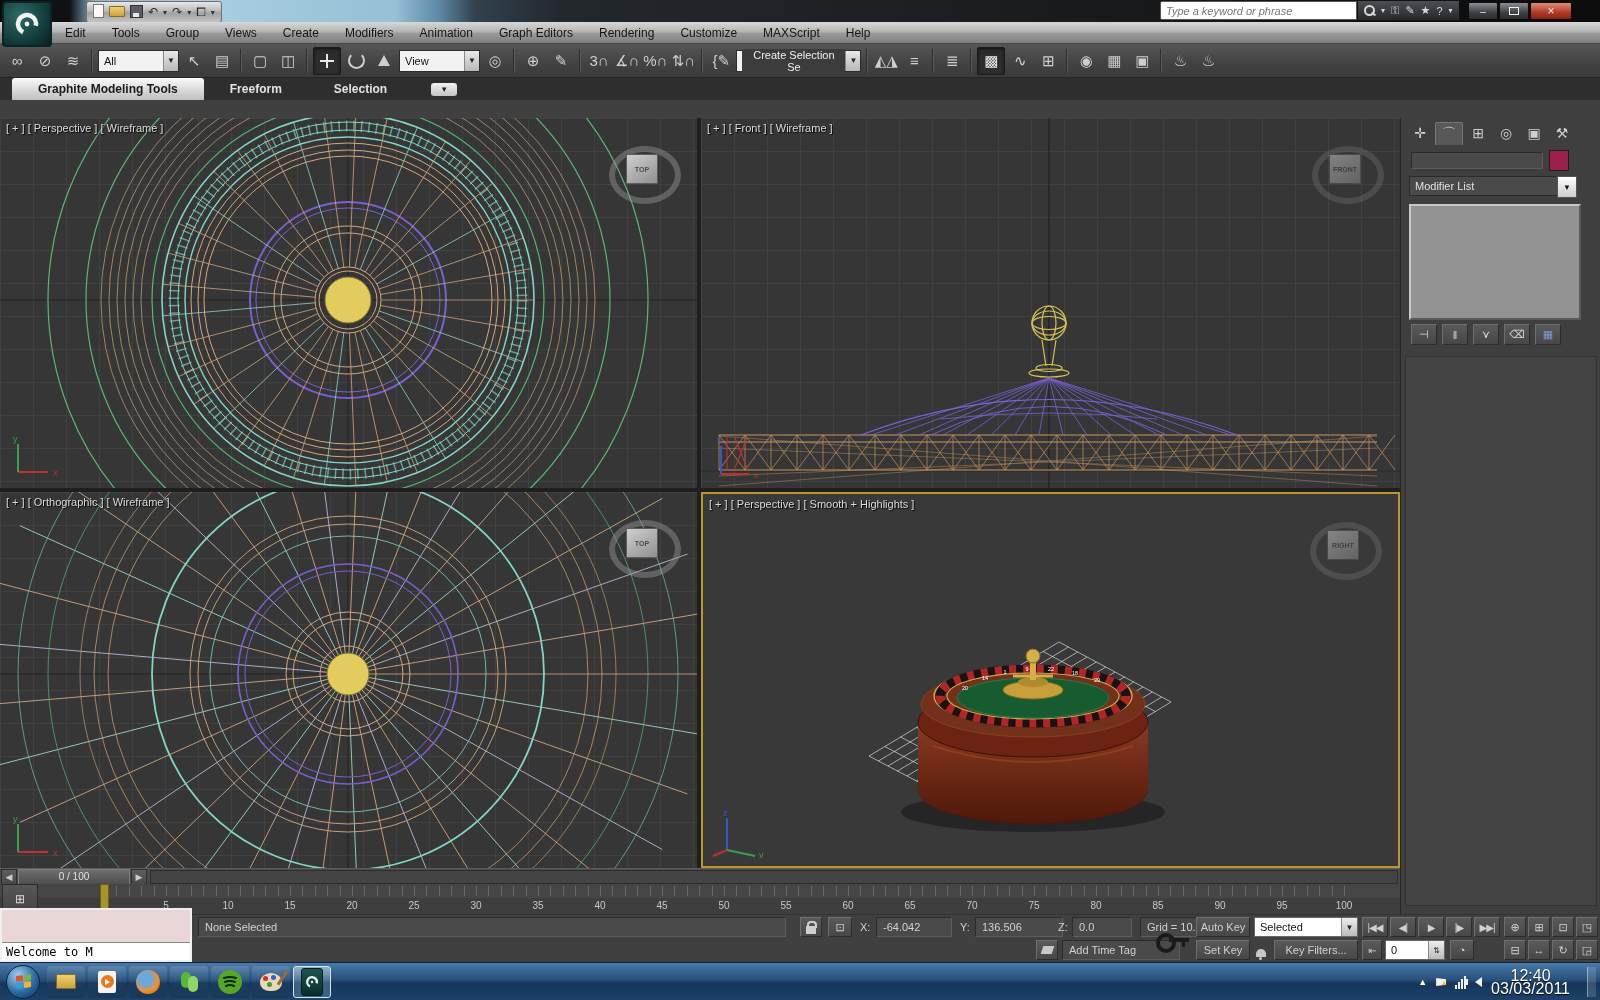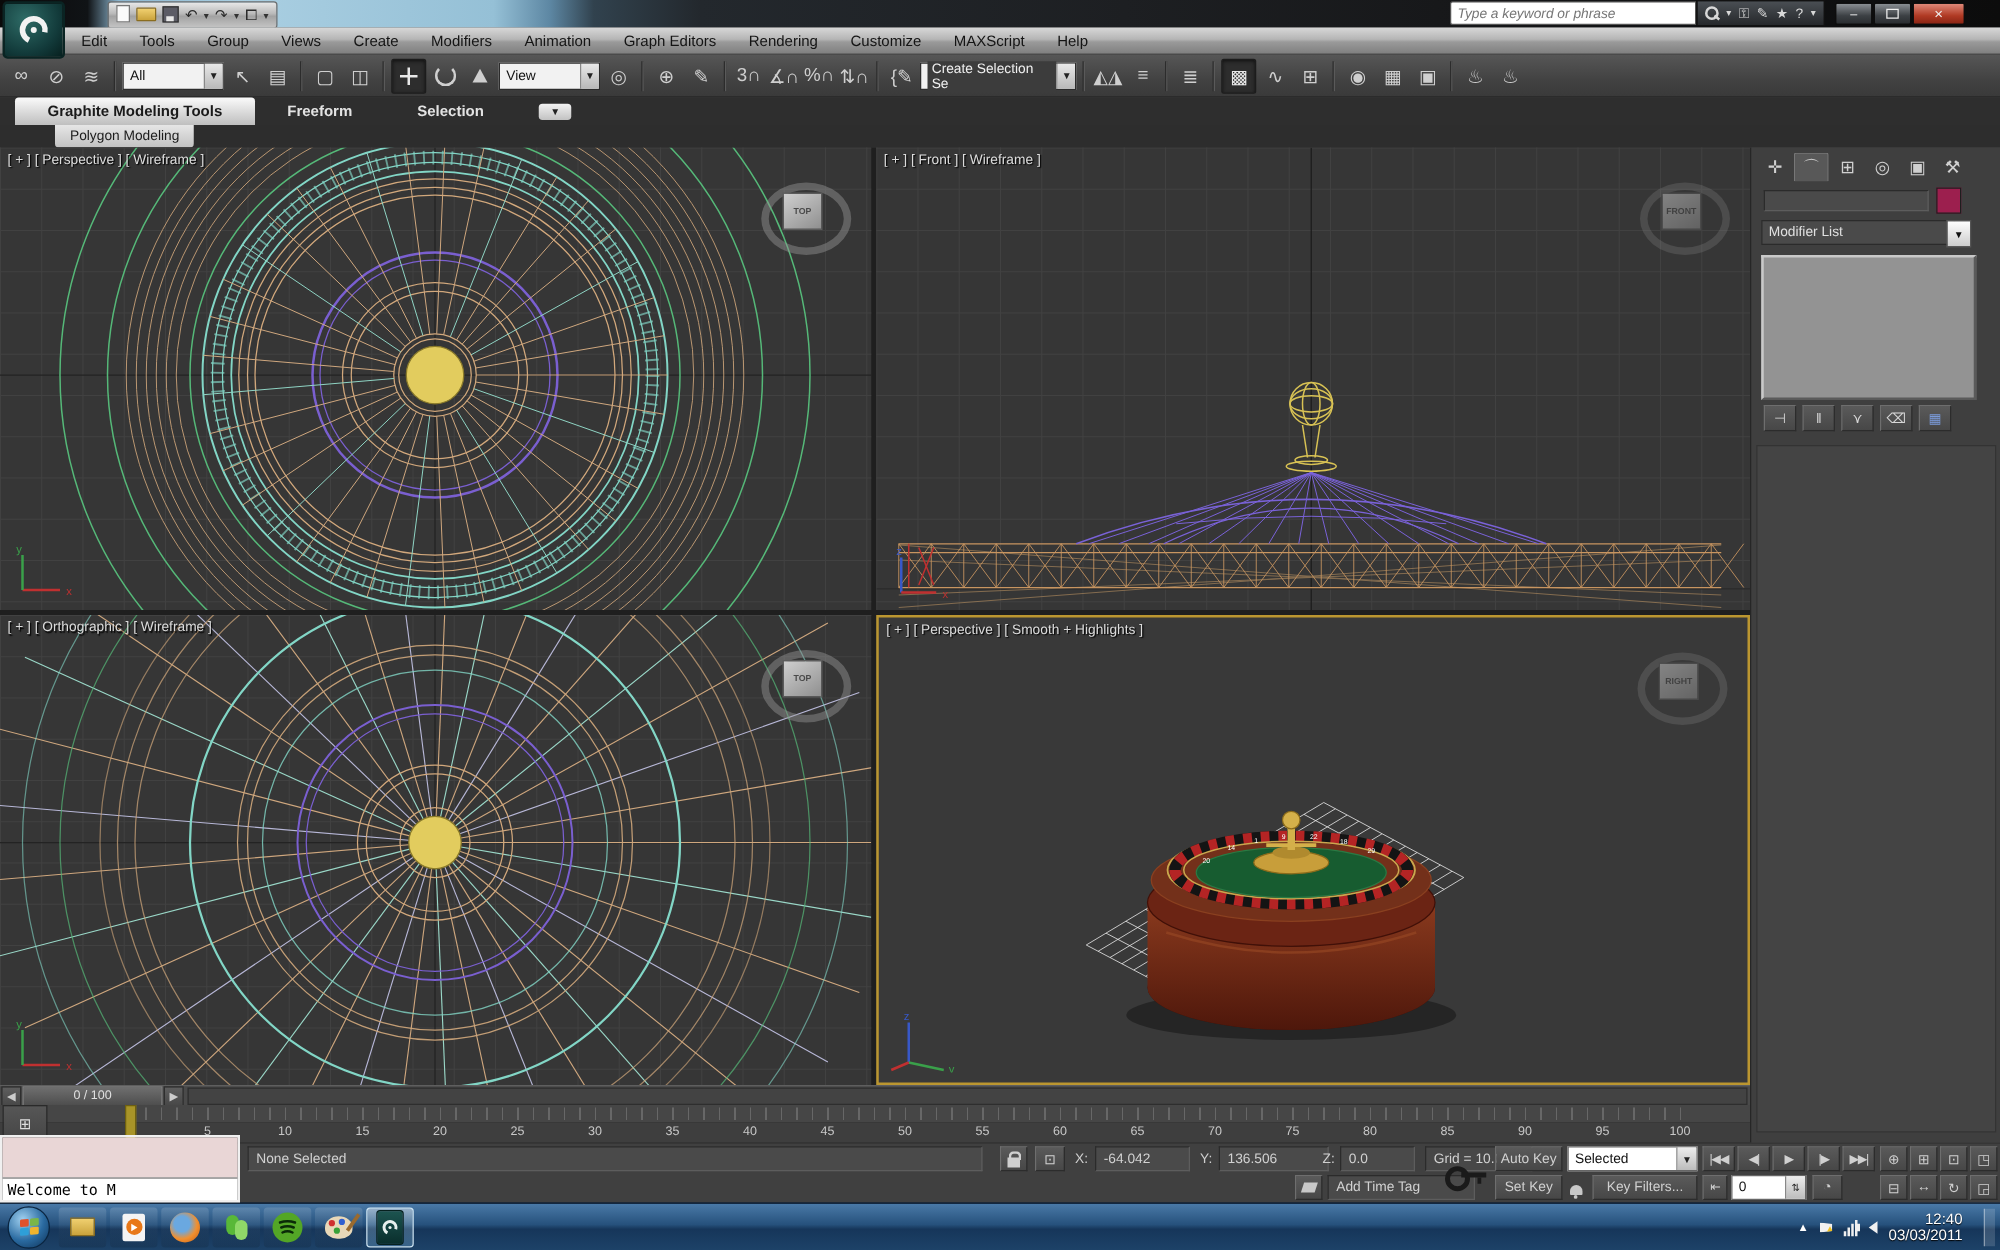--- a/index.html
+++ b/index.html
@@ -47,21 +47,21 @@
     background:linear-gradient(#565656,#424242 60%,#3a3a3a);
     border-bottom:1px solid #262626;gap:2px;padding:0 4px;box-sizing:border-box;}
   .tbtn{min-width:24px;height:26px;display:flex;align-items:center;justify-content:center;
     color:#cfcfcf;font-size:15px;border-radius:2px;padding:0 1px;}
   .tbtn.active{background:#2d2d2d;border:1px solid #1c1c1c;box-shadow:inset 0 1px 3px #111;color:#e8e8e8;}
   .tsep{width:1px;height:24px;background:#2c2c2c;border-right:1px solid #5a5a5a;margin:0 3px;}
   .combo{height:20px;background:#f2f2f2;border:1px solid #2c2c2c;color:#111;font-size:11px;
     display:flex;align-items:center;padding-left:5px;position:relative;}
   .combo .carr{margin-left:auto;width:14px;height:100%;background:linear-gradient(#e8e8e8,#b8b8b8);
     border-left:1px solid #888;display:flex;align-items:center;justify-content:center;font-size:8px;color:#222;}
-  .selset-inner{background:#3c3c3c;color:#f0f0f0;padding:4px 3px;height:16px;display:flex;align-items:center;}
+  .selset-inner{background:#3c3c3c;color:#f0f0f0;padding:4px 3px;height:16px;display:flex;align-items:center;text-align:center;}
   .move-ico{position:relative;width:14px;height:14px;}
   .move-ico::before{content:"";position:absolute;left:6px;top:0;width:2px;height:14px;background:#e8e8e8;}
   .move-ico::after{content:"";position:absolute;top:6px;left:0;width:14px;height:2px;background:#e8e8e8;}
   .rot-ico{width:13px;height:13px;border:2px solid #cfcfcf;border-radius:50%;border-top-color:transparent;}
   .scl-ico{width:0;height:0;border-left:6px solid transparent;border-right:6px solid transparent;border-bottom:11px solid #cfcfcf;}
   
   #ribbon{left:0;top:78px;width:1600px;height:22px;background:#2e2e2e;}
   .rtab{height:22px;padding:0 26px;font-size:12px;font-weight:bold;color:#e3e3e3;display:flex;align-items:center;}
   .rtab.active{background:linear-gradient(#fbfbfb,#d6d6d6 60%,#bfbfbf);color:#1a1a1a;border-radius:3px 3px 0 0;}
   #ribbon-min{width:26px;height:13px;background:linear-gradient(#f2f2f2,#c2c2c2);border-radius:3px;
@@ -135,21 +135,21 @@
     border:1px solid #0a2540;display:flex;align-items:center;justify-content:center;}
   .winflag{display:grid;grid-template-columns:7px 7px;grid-template-rows:6px 6px;gap:1px;transform:skewY(-6deg);}
   .winflag i{border-radius:1px;}
   .tk{width:38px;height:32px;border-radius:3px;display:flex;align-items:center;justify-content:center;
     background:linear-gradient(rgba(255,255,255,.14),rgba(255,255,255,.03) 50%,rgba(0,0,0,.12));}
   .tk.active{background:linear-gradient(rgba(255,255,255,.45),rgba(190,225,245,.25) 50%,rgba(120,180,220,.3));
     border:1px solid #cfe6f4;box-sizing:border-box;}
   #tray{position:absolute;right:4px;top:0;height:38px;display:flex;align-items:center;gap:9px;color:#fff;}
   .sigbars{display:flex;align-items:flex-end;gap:1px;}
   .sigbars i{width:2px;background:#f0f0f0;display:block;}
-  #clock{text-align:right;font-size:12px;line-height:13px;color:#fff;text-shadow:0 1px 1px #000;margin-right:8px;}
+  #clock{text-align:center;font-size:16px;line-height:13px;color:#fff;text-shadow:0 1px 1px #000;margin-right:8px;}
   .spk{width:0;height:0;border-top:5px solid transparent;border-bottom:5px solid transparent;border-right:7px solid #f0f0f0;position:relative;}
   .spk::before{content:"";position:absolute;left:-11px;top:-3px;width:4px;height:6px;background:#f0f0f0;}
   .flag-ico{width:10px;height:8px;background:#f0f0f0;clip-path:polygon(0 0,100% 15%,100% 85%,0 100%);position:relative;}
   .warn{position:absolute;left:3px;top:3px;width:0;height:0;border-left:5px solid transparent;border-right:5px solid transparent;border-bottom:9px solid #f0c020;}
   
   #cmdpanel{left:1400px;top:118px;width:200px;height:796px;background:#3f3f3f;border-left:1px solid #262626;box-sizing:border-box;}
   #cmd-tabs{position:absolute;left:6px;top:4px;display:flex;gap:2px;}
   .ctab{width:26px;height:22px;display:flex;align-items:center;justify-content:center;color:#d0d0d0;font-size:14px;border-radius:2px 2px 0 0;}
   .ctab.active{background:#585858;border:1px solid #777;border-bottom:none;}
   #obj-name{left:10px;top:34px;width:132px;height:17px;}
@@ -284,23 +284,20 @@
     <span class="tsep"></span>
     <span class="tbtn">♨</span>
     <span class="tbtn">♨</span>
   </div>
 
   <div id="ribbon" class="abs flex" style="padding-left:12px">
     <span class="rtab active">Graphite Modeling Tools</span>
     <span class="rtab">Freeform</span>
     <span class="rtab">Selection</span>
     <span id="ribbon-min">▼</span>
-  </div>
-  <div id="polyrow" class="abs">
-    <div id="polytab" class="abs">Polygon Modeling</div>
   </div>
 
   <div id="viewports" class="abs">
 
     <div class="vp" style="left:0;top:0;width:697px;height:370px">
       <span class="vp-label">[ + ] [ Perspective ] [ Wireframe ]</span>
       <svg width="697" height="370">
         <line x1="0" y1="182" x2="697" y2="182" stroke="#232323"></line>
         <line x1="348" y1="0" x2="348" y2="370" stroke="#232323"></line>
         <g fill="none" stroke="#d2a87c" stroke-width="0.8" opacity="0.85">

